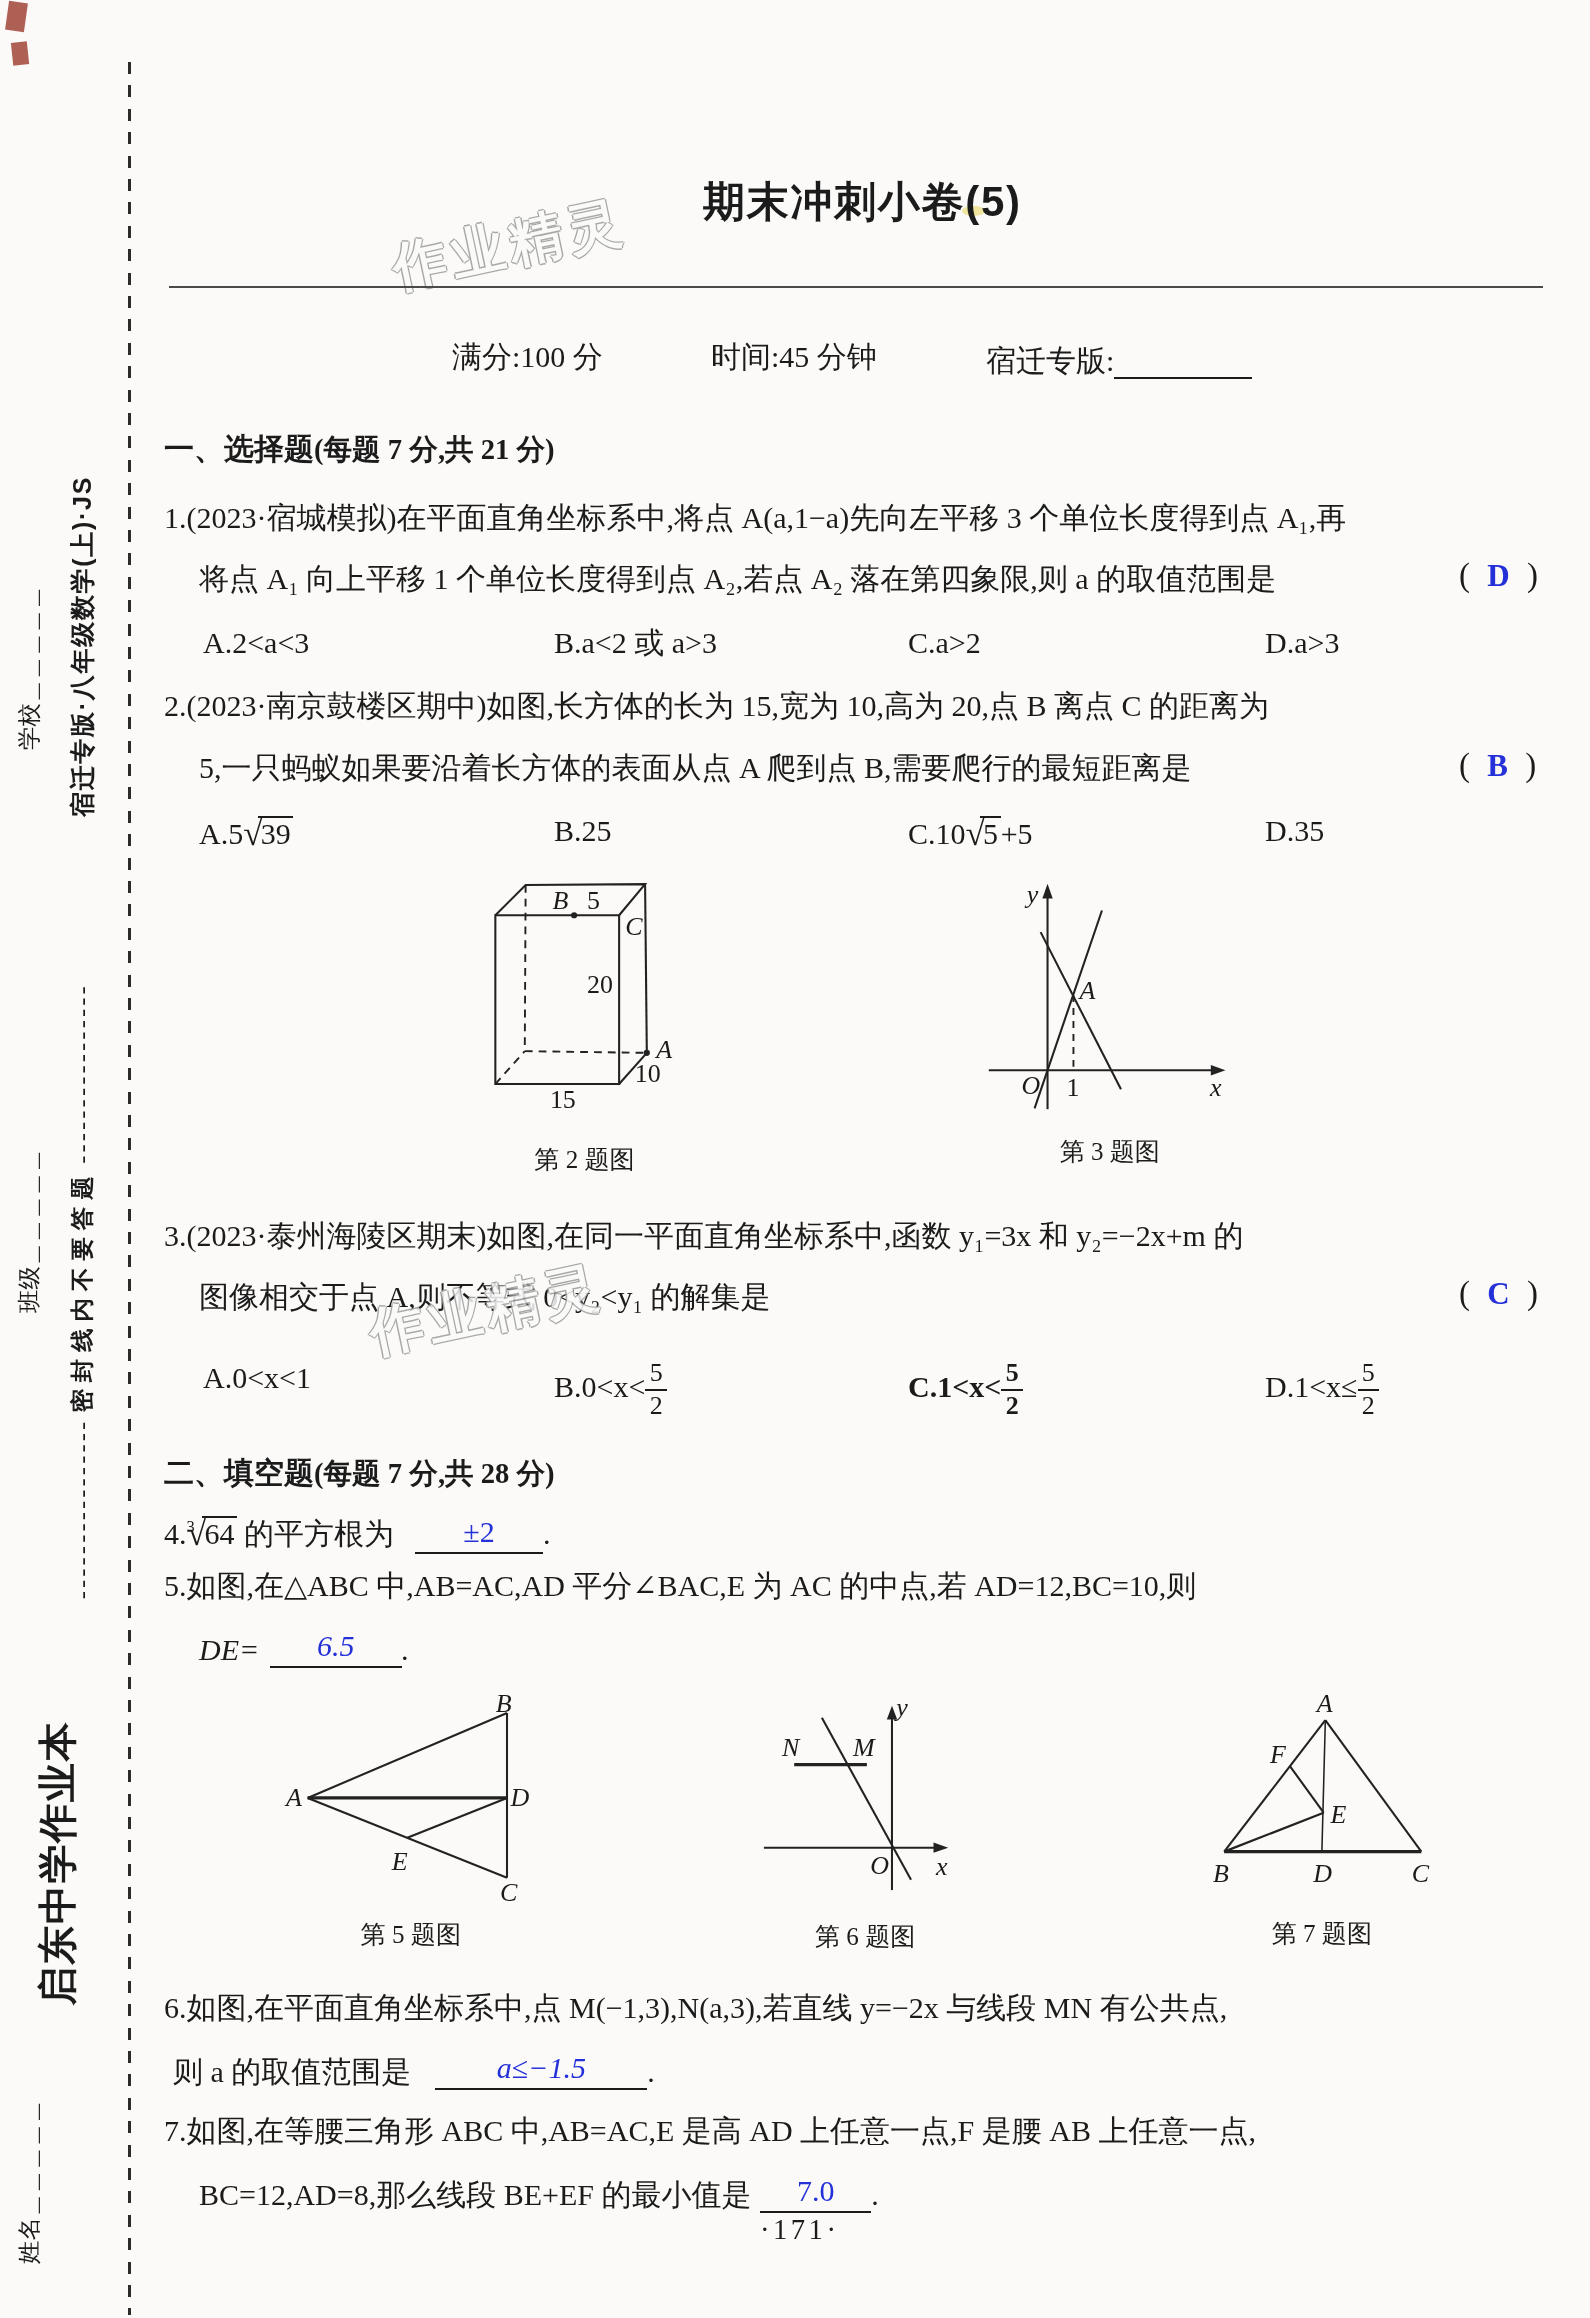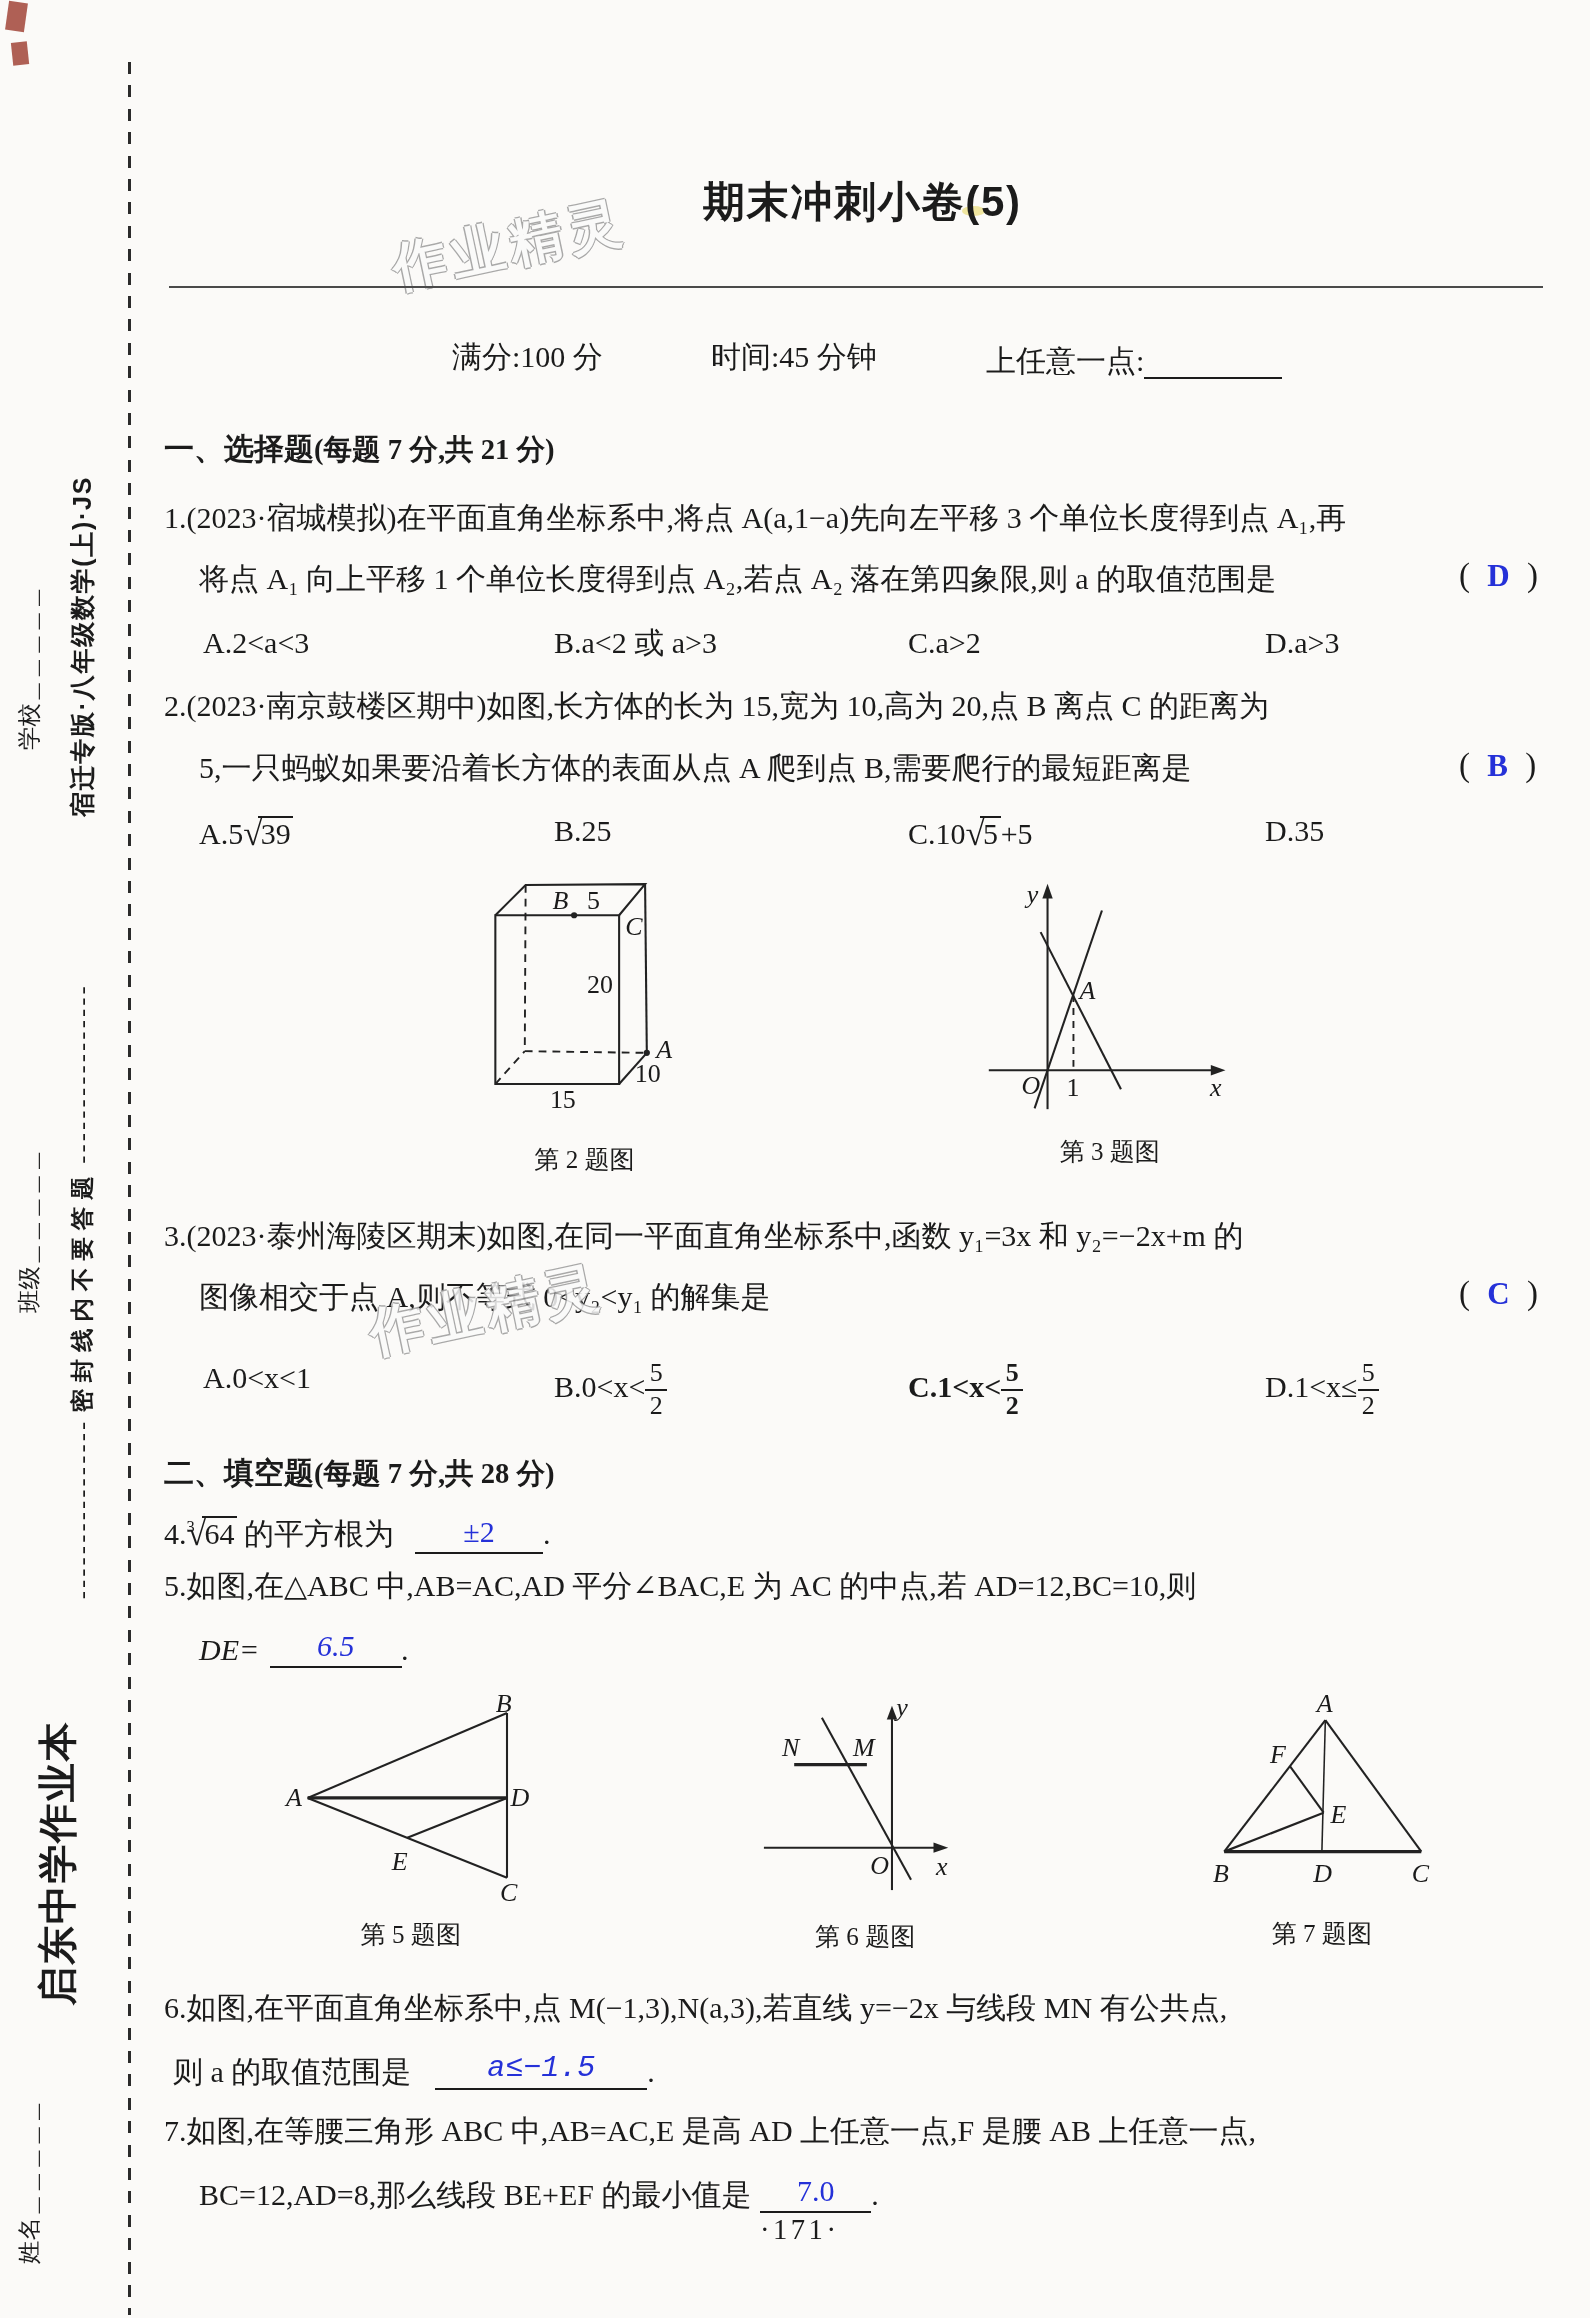--- a/index.html
+++ b/index.html
@@ -60,21 +60,21 @@
 
 <div class="row title" style="left:703px;top:177px;">期末冲刺小卷(5)</div>
 
 <div class="wm" style="left:391px;top:209px;">作业精灵</div>
 
 <div class="hr" style="left:169px;top:286px;width:1374px;"></div>
 
 <div class="row" style="left:452px;top:339px;">满分:100 分</div>
 <div class="row" style="left:711px;top:339px;">时间:45 分钟</div>
 <div class="row" style="left:986px;top:339px;">
-  <span>上任意一点:</span><span class="blank" style="width:138px;"></span>
+  <span>宿迁专版:</span><span class="blank" style="width:138px;"></span>
 </div>
 
 <div class="row" style="left:164px;top:431px;">
   <span class="sans bold">一、选择题</span><span class="secnote">(每题 7 分,共 21 分)</span>
 </div>
 
 <div class="row" style="left:164px;top:500px;">1.(2023·宿城模拟)在平面直角坐标系中,将点 A(a,1−a)先向左平移 3 个单位长度得到点 A₁,再</div>
 <div class="row" style="left:199px;top:561px;">将点 A₁ 向上平移 1 个单位长度得到点 A₂,若点 A₂ 落在第四象限,则 a 的取值范围是</div>
 <div class="row" style="left:1459px;top:556px;">
   <span class="pr">(</span><span class="ansletter">D</span><span class="pr">)</span>
@@ -217,21 +217,21 @@
   <text class="it" x="118" y="72">F</text>
   <text class="it" x="188" y="142">E</text>
   <text class="it" x="52" y="210">B</text>
   <text class="it" x="168" y="210">D</text>
   <text class="it" x="282" y="210">C</text>
   <text class="capt" x="178" y="280" text-anchor="middle">第 7 题图</text>
 </svg>
 
 <div class="row" style="left:164px;top:1990px;">6.如图,在平面直角坐标系中,点 M(−1,3),N(a,3),若直线 y=−2x 与线段 MN 有公共点,</div>
 <div class="row" style="left:173px;top:2050px;">
-  <span>则 a 的取值范围是</span><span class="blank" style="width:212px;margin-left:24px;font-family:Liberation Mono, monospace;"><span class="blue" style="font-style:italic;">a≤−1.5</span></span><span>.</span>
+  <span>则 a 的取值范围是</span><span class="blank" style="width:212px;margin-left:24px;"><span class="blue" style="font-style:italic;">a≤−1.5</span></span><span>.</span>
 </div>
 
 <div class="row" style="left:164px;top:2113px;">7.如图,在等腰三角形 ABC 中,AB=AC,E 是高 AD 上任意一点,F 是腰 AB 上任意一点,</div>
 <div class="row" style="left:199px;top:2173px;">
   <span>BC=12,AD=8,那么线段 BE+EF 的最小值是</span><span class="blank" style="width:111px;margin-left:8.7px;"><span class="blue">7.0</span></span><span>.</span>
 </div>
 
 <div class="row" style="left:760px;top:2213px;font-size:28.6px;letter-spacing:3.5px;">·171·</div>
 
 

